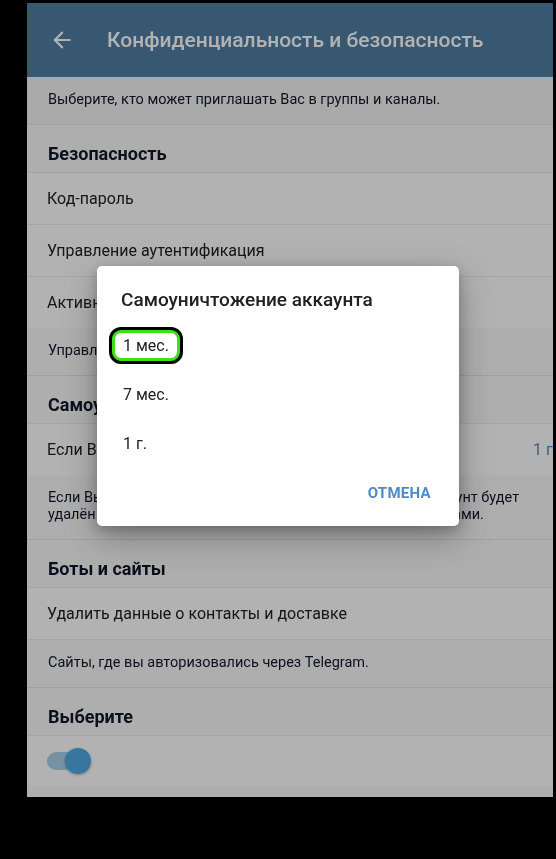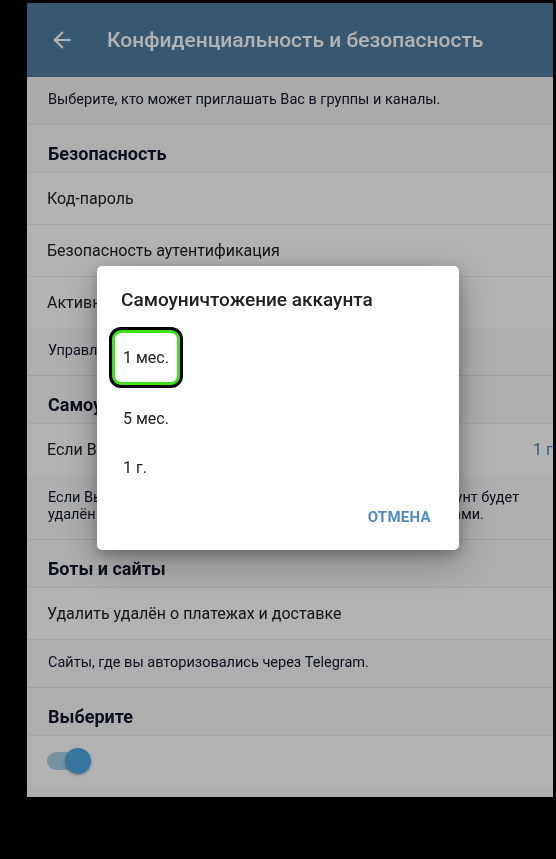--- a/index.html
+++ b/index.html
@@ -116,21 +116,21 @@
   .dialog-list { padding: 4px 0 0 0; }
   .dialog-option {
     padding: 15px 24px 15px 26px;
     font-size: 16px;
     color: #212121;
     position: relative;
   }
   .dialog-option.highlighted span.optwrap {
     display: inline-block;
     position: relative;
-    padding: 17px 10px;
+    padding: 5px 10px;
   }
   .dialog-option.highlighted span.optwrap::before {
     content: "";
     position: absolute;
     left: -4px; top: -4px; right: -4px; bottom: -4px;
     border: 4px solid #000;
     border-radius: 12px;
   }
   .dialog-option.highlighted span.optwrap::after {
     content: "";
@@ -170,57 +170,57 @@
     <div class="appbar-title">Конфиденциальность и безопасность</div>
   </div>
 
   <div class="section-desc">Выберите, кто может приглашать Вас в группы и каналы.</div>
 
   <div class="section-header">Безопасность</div>
   <div class="list-item list-group-top">
     <span>Код-пароль</span>
   </div>
   <div class="list-item">
-    <span>Безопасность аутентификация</span>
+    <span>Управление аутентификация</span>
   </div>
   <div class="list-item noborder">
     <span>Активные сеансы</span>
   </div>
   <div class="section-desc after-list">Управление сеансами на всех ваших устройствах.</div>
 
   <div class="section-header">Самоуничтожение аккаунта</div>
   <div class="list-item list-group-top noborder">
     <span>Если Вас нет</span>
     <span class="value">1 г.</span>
   </div>
   <div class="section-desc after-list">Если Вы не зайдёте в сеть ни разу за этот период, Ваш аккаунт будет удалён вместе со всеми сообщениями, группами и контактами.</div>
 
   <div class="section-header">Боты и сайты</div>
   <div class="list-item list-group-top">
-    <span>Удалить удалён о платежах и доставке</span>
+    <span>Удалить данные о контакты и доставке</span>
   </div>
   <div class="section-desc after-list">Сайты, где вы авторизовались через Telegram.</div>
 
   <div class="section-header">Выберите</div>
   <div class="list-item list-group-top noborder">
     <span class="switch"></span>
   </div>
 
 </div>
 
 <div class="scrim"></div>
 
 <div class="dialog">
   <div class="dialog-title">Самоуничтожение аккаунта</div>
   <div class="dialog-list">
     <div class="dialog-option highlighted">
       <span class="optwrap"><span>1 мес.</span></span>
     </div>
     <div class="dialog-option">
-      <span>5 мес.</span>
+      <span>7 мес.</span>
     </div>
     <div class="dialog-option">
       <span>1 г.</span>
     </div>
   </div>
   <div class="dialog-actions">
     <div class="dialog-btn">ОТМЕНА</div>
   </div>
 </div>
 

